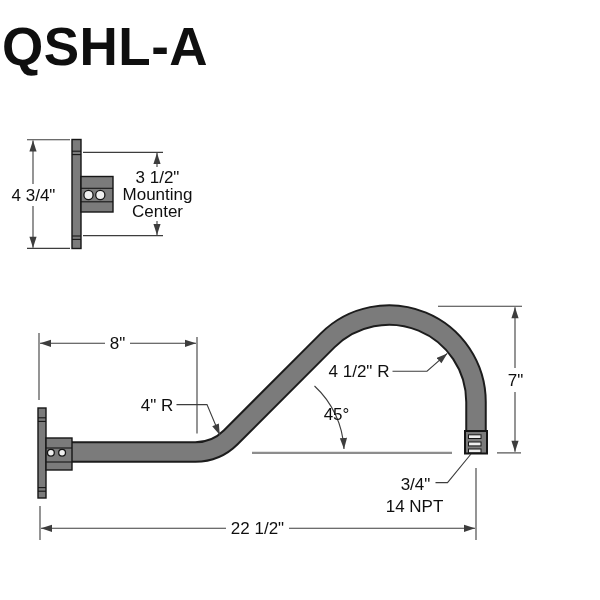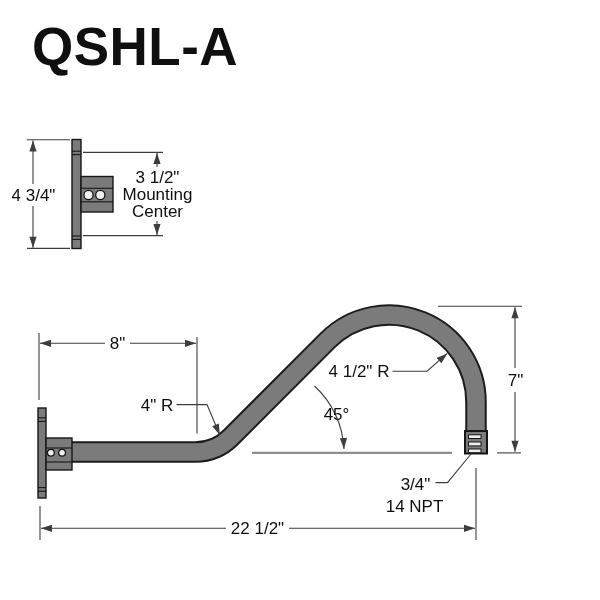--- a/index.html
+++ b/index.html
@@ -7,21 +7,21 @@
     --dim_line:#3d3d3d; --ref_line:#8d8d8d; --hole_fill:#efefef;
     --text:#0f0f0f; --background:#ffffff;
   }
   html,body{margin:0;padding:0;}
   body{
     width:600px;height:600px;overflow:hidden;position:relative;
     background:var(--background);
     font-family:"Liberation Sans",sans-serif;
   }
   .title{
-    position:absolute;left:32px;top:20px;
+    position:absolute;left:2px;top:20px;
     font:bold 53px/1 "Liberation Sans",sans-serif;
     color:var(--text);letter-spacing:.5px;
   }
   .drawing{position:absolute;left:0;top:0;}
   .tube-outline{fill:none;stroke:var(--tube_outline);stroke-width:21.5;stroke-linejoin:round;}
   .tube-fill{fill:none;stroke:var(--tube_fill);stroke-width:17.5;stroke-linejoin:round;}
   .metal{fill:var(--tube_fill);stroke:var(--edge);stroke-width:1.4;}
   .edge-line{stroke:var(--edge);stroke-width:1.1;fill:none;}
   .hole{fill:var(--hole_fill);stroke:var(--edge);stroke-width:1.3;}
   .thread-rect{fill:var(--tube_fill);stroke:var(--edge);stroke-width:2;}

